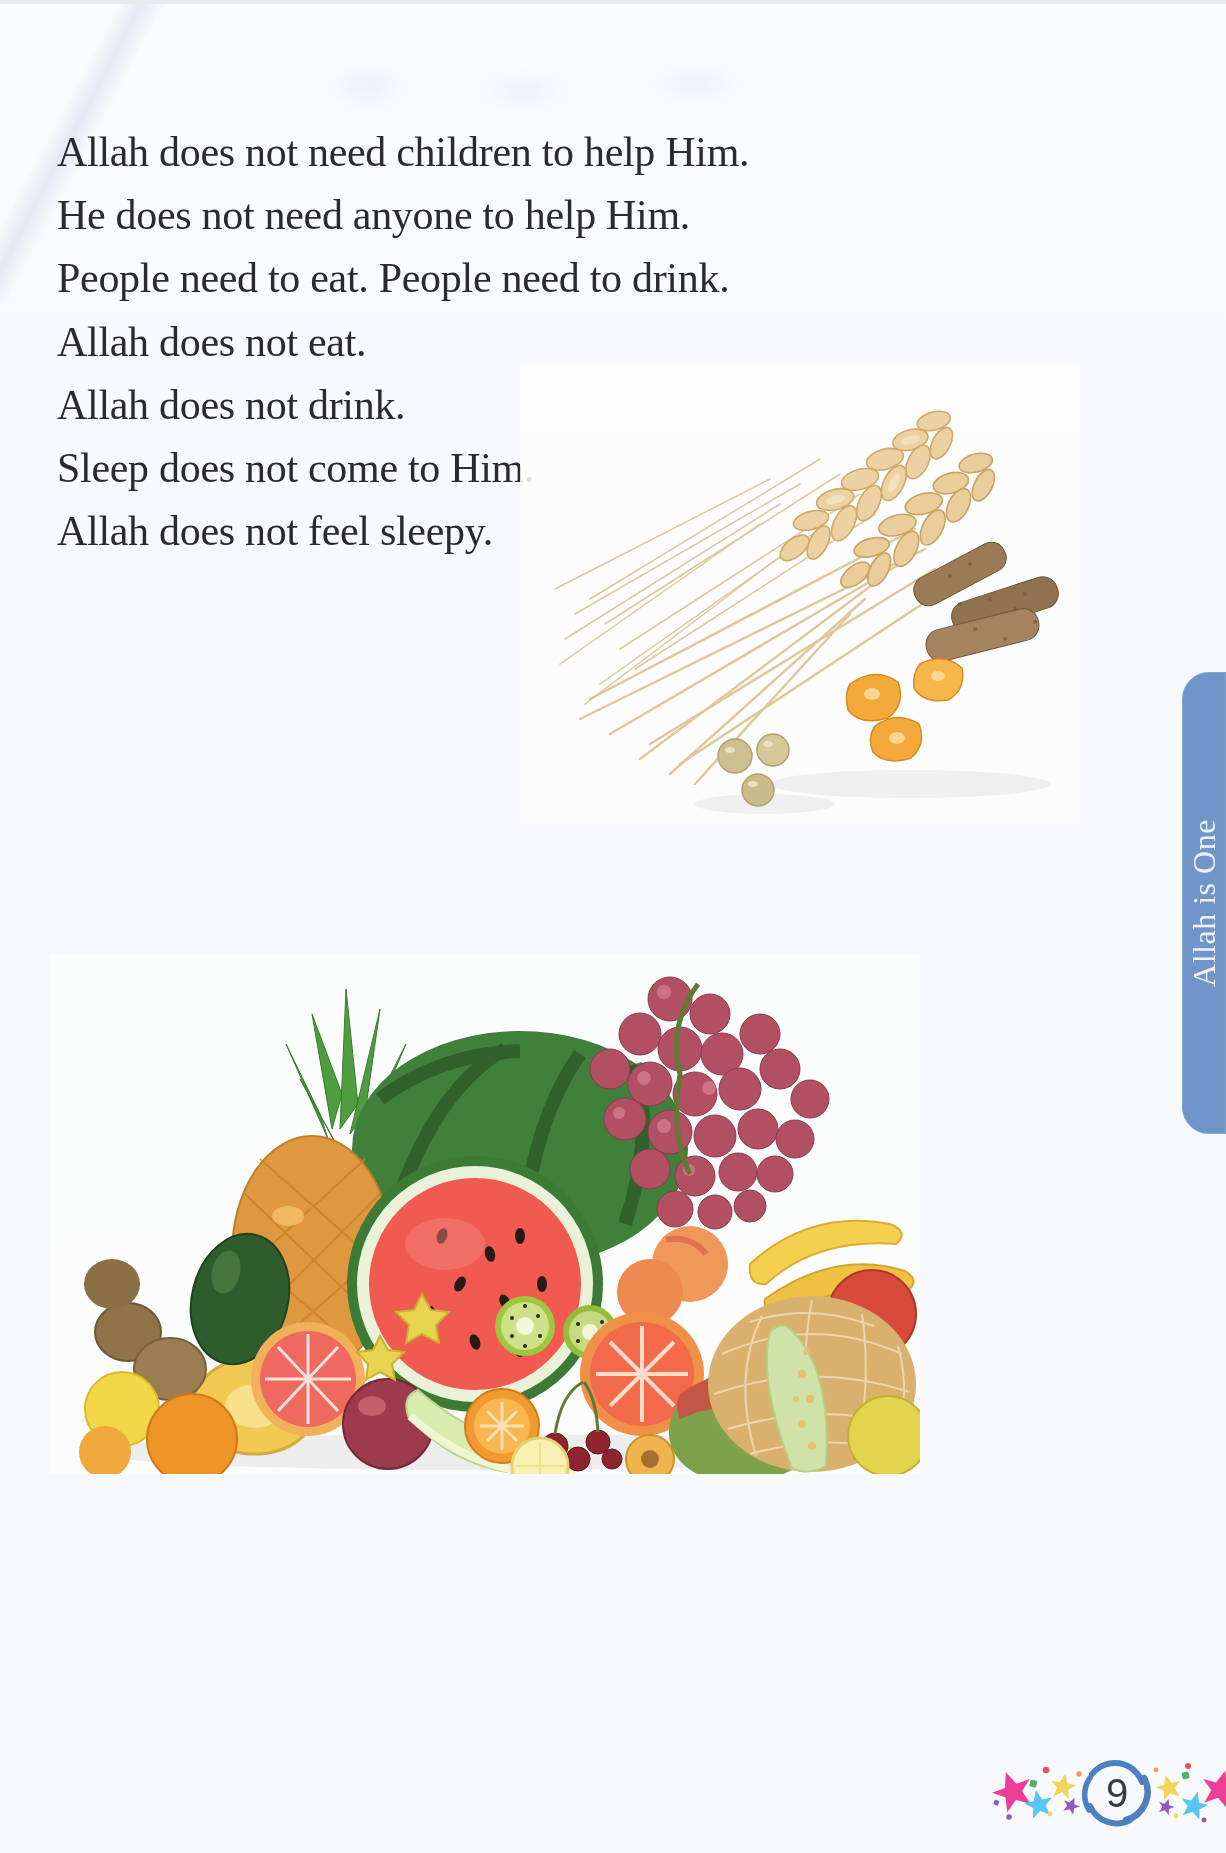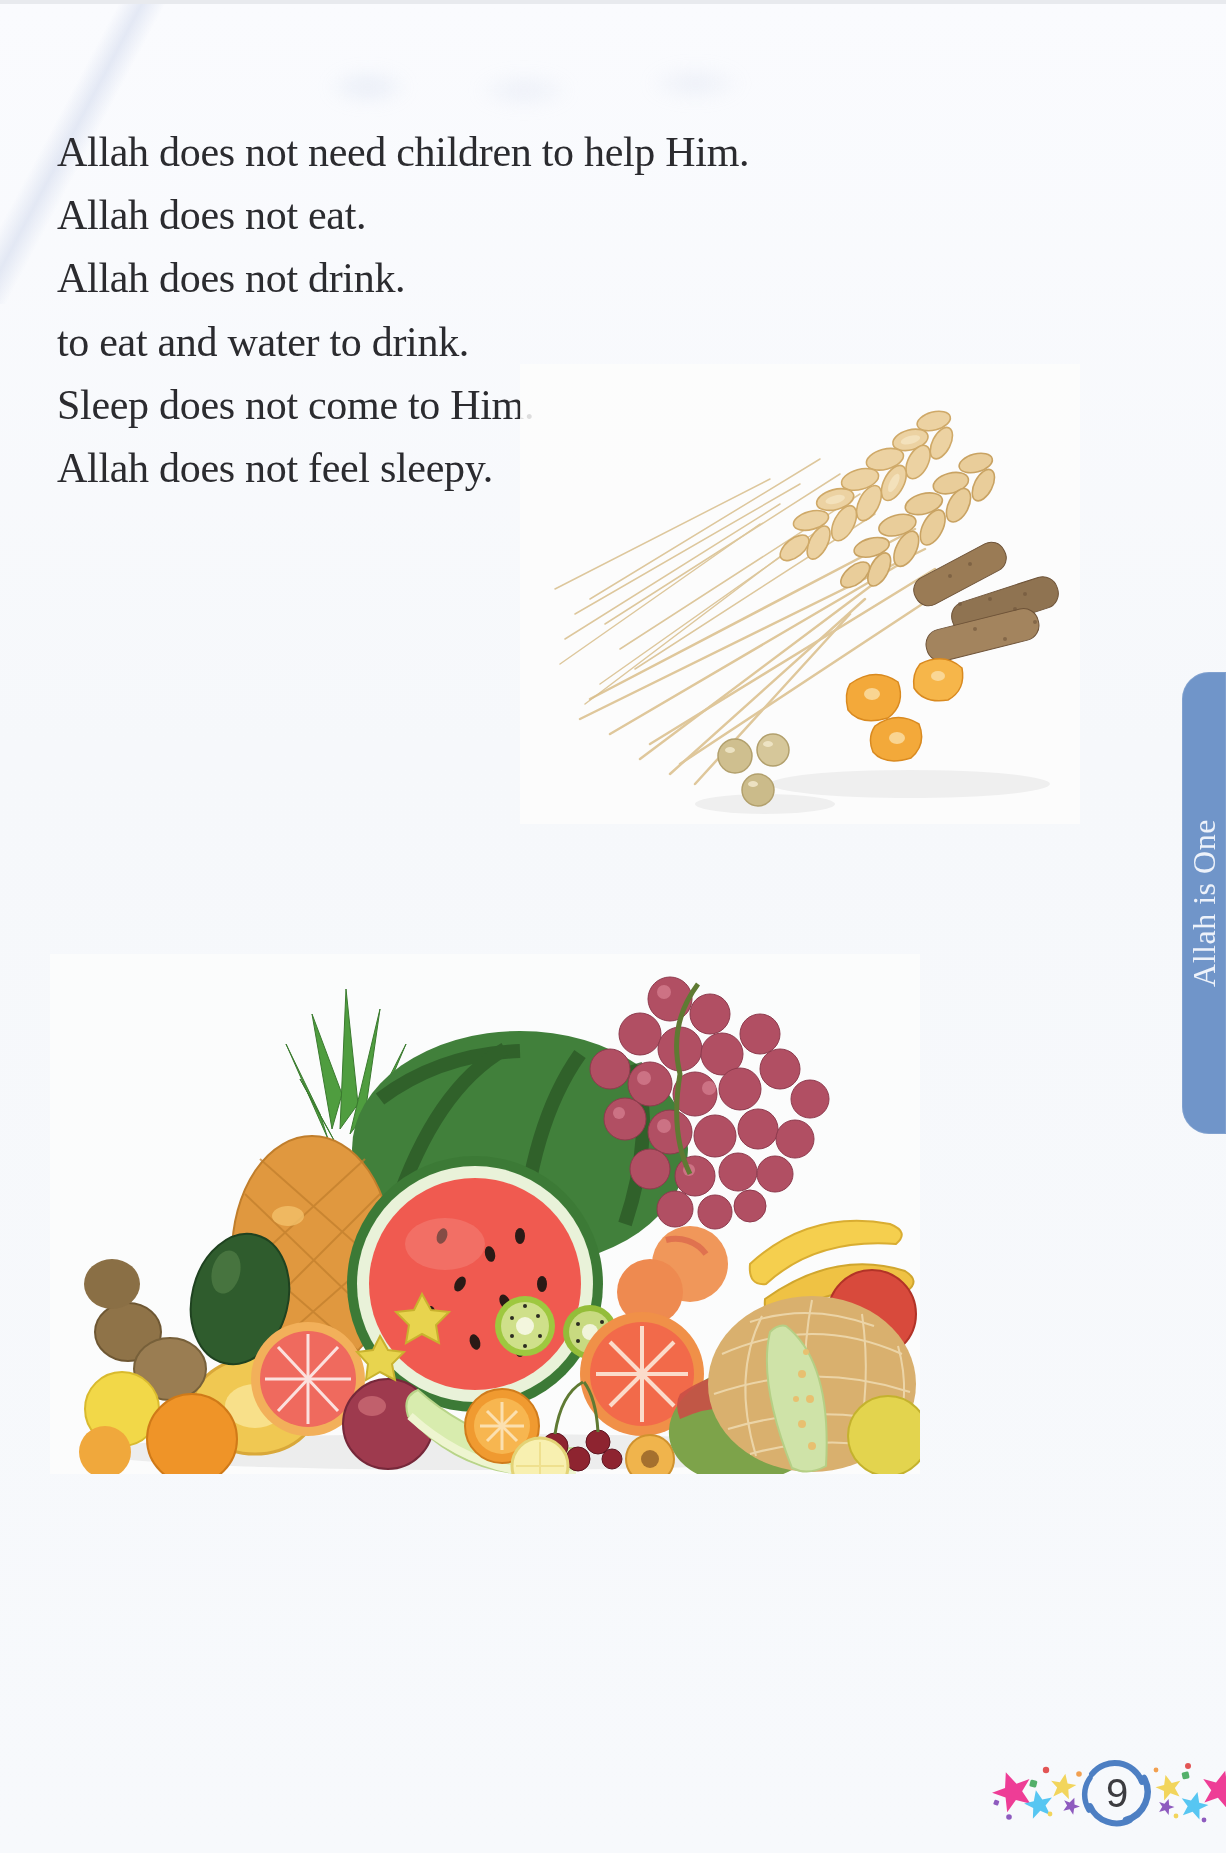--- a/index.html
+++ b/index.html
@@ -54,23 +54,24 @@
 </head>
 <body>
 
 <div class="page">
 
   <div class="crease"></div>
   <div class="ghost"></div>
 
   <div class="body-text">
     <div class="line">Allah does not need children to help Him.</div>
+    <div class="line">He does not need anyone to help Him.</div>
+    <div class="line">People need to eat. People need to drink.</div>
     <div class="line">Allah does not eat.</div>
     <div class="line">Allah does not drink.</div>
-    <div class="line">to eat and water to drink.</div>
     <div class="line">Sleep does not come to Him.</div>
     <div class="line">Allah does not feel sleepy.</div>
   </div>
 
   <svg class="wheat-photo" viewBox="0 0 560 460">
     <rect x="0" y="0" width="560" height="460" fill="#fdfdfc" opacity="0.85"></rect>
 
     <g stroke="#dcc291" stroke-width="2.5" stroke-linecap="round" opacity=".9">
       <line x1="395" y1="165" x2="70" y2="335"></line>
       <line x1="405" y1="185" x2="60" y2="355"></line>

